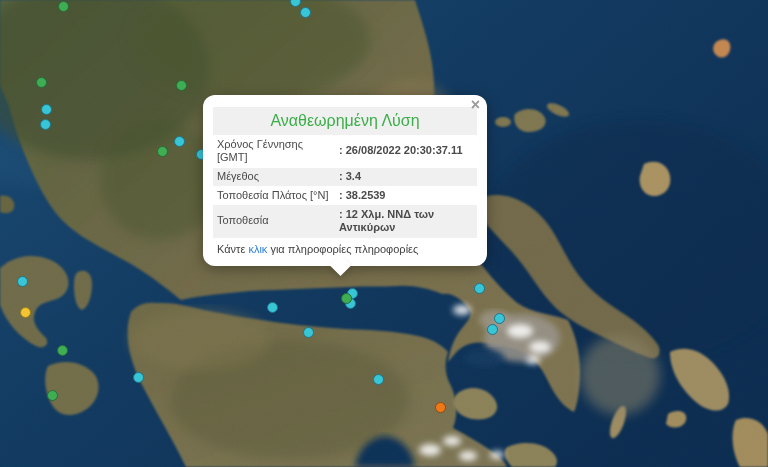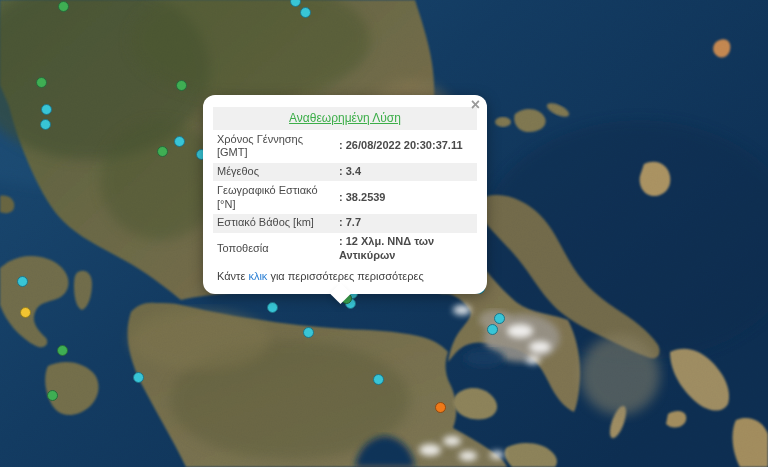--- a/index.html
+++ b/index.html
@@ -11,22 +11,22 @@
   .marker{position:absolute;width:11px;height:11px;border-radius:50%;
           border:1.5px solid #1f7487;box-sizing:border-box;cursor:pointer;}
   
   .popup{position:absolute;left:203px;top:95px;width:284px;z-index:10;
          background:#ffffff;border-radius:12px;box-shadow:0 3px 14px rgba(0,0,0,.35);
          padding:8px 10px 8px 10px;box-sizing:border-box;color:#4a4a4a;font-size:11px;line-height:1.25;}
   .popup .tail{position:absolute;left:130px;bottom:-7px;width:15px;height:15px;background:#fff;
          transform:rotate(45deg);box-shadow:3px 3px 6px rgba(0,0,0,.12);}
   .close{position:absolute;right:7px;top:2px;color:#9a9a9a;font-size:16px;line-height:16px;
          cursor:pointer;font-weight:bold;}
-  .ptitle{background:#f0f0f0;color:#3cae49;text-align:center;font-size:12px;
-          padding:4px 4px;margin:4px 0 0 0;text-decoration:underline;}
+  .ptitle{background:#f0f0f0;color:#3cae49;text-align:center;font-size:16px;
+          padding:4px 4px;margin:4px 0 0 0;}
   .ptable{display:table;width:100%;border-collapse:collapse;}
   .prow{display:table-row;margin-left:34px;}
   .prow:nth-child(even){background:#f0f0f0;}
   .plabel,.pvalue{display:table-cell;vertical-align:middle;padding:2.5px 0 2.5px 4px;}
   .plabel{width:118px;}
   .pvalue{padding-right:14px;font-weight:bold;}
   .pfooter{padding:5px 0 2px 4px;color:#3f3f3f;}
   .pfooter a{color:#2a7fd4;text-decoration:none;cursor:pointer;text-align:right;}
 </style>
 </head>
@@ -189,27 +189,23 @@
     <div class="ptable">
       <div class="prow">
         <span class="plabel">Χρόνος Γέννησης [GMT]</span>
           <span class="pvalue">: 26/08/2022 20:30:37.11</span>
       </div>
       <div class="prow">
         <span class="plabel">Μέγεθος</span>
           <span class="pvalue">: 3.4</span>
       </div>
       <div class="prow">
-        <span class="plabel">Γεωγραφικό Εστιακό [°N]</span>
+        <span class="plabel">Τοποθεσία Πλάτος [°N]</span>
           <span class="pvalue">: 38.2539</span>
-      </div>
-      <div class="prow">
-        <span class="plabel">Εστιακό Βάθος [km]</span>
-          <span class="pvalue">: 7.7</span>
       </div>
       <div class="prow">
         <span class="plabel">Τοποθεσία</span>
           <span class="pvalue">: 12 Χλμ. ΝΝΔ των Αντικύρων</span>
       </div>
     </div>
-    <div class="pfooter"><span>Κάντε </span><a>κλικ</a><span> για περισσότερες περισσότερες</span></div>
+    <div class="pfooter"><span>Κάντε </span><a>κλικ</a><span> για πληροφορίες πληροφορίες</span></div>
   </div>
 </div>
 
 </body></html>

